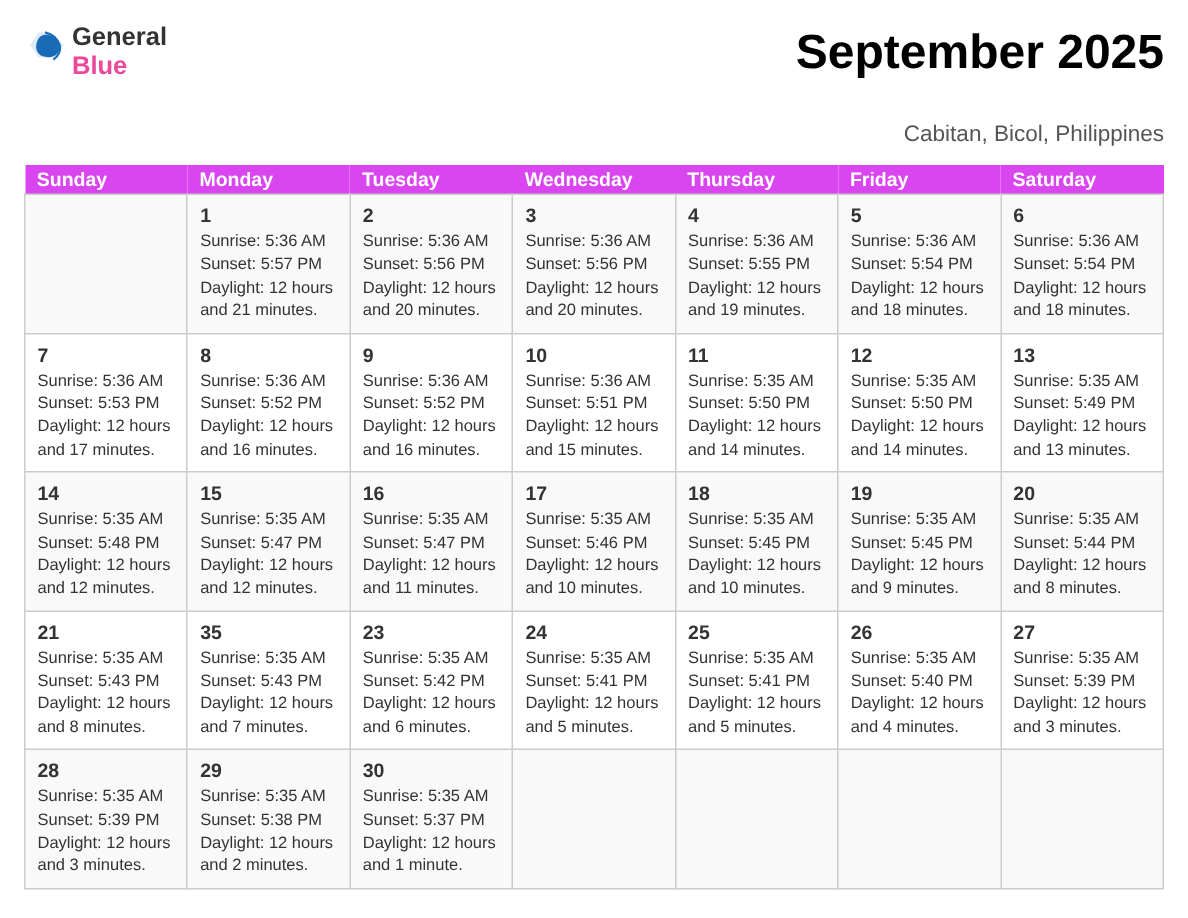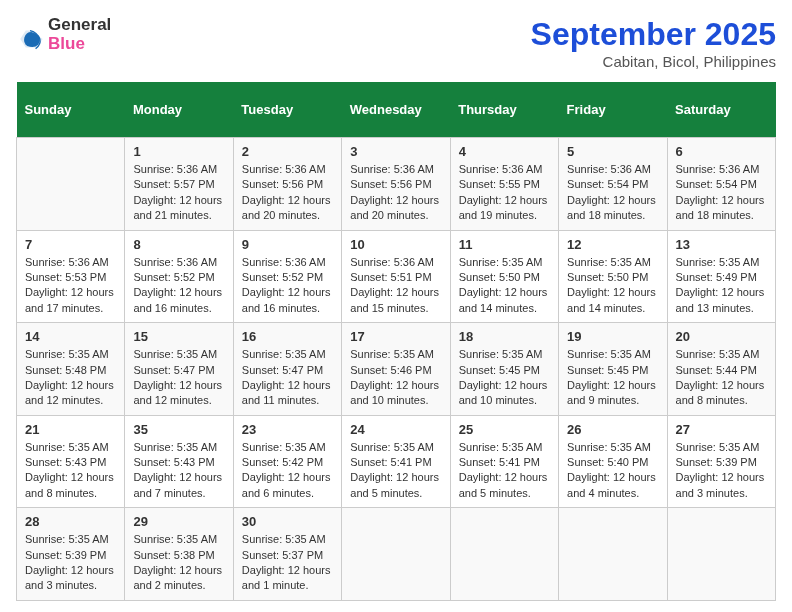--- a/index.html
+++ b/index.html
@@ -11,50 +11,51 @@
       padding: 16px;
     }
     .header {
       display: flex;
       justify-content: space-between;
       align-items: flex-start;
       margin-bottom: 12px;
     }
     .logo {
       display: flex;
-      align-items: flex-end;
+      align-items: flex-start;
       gap: 4px;
     }
     .logo-icon {
       width: 28px;
       height: 28px;
     }
     .title-block {
       text-align: right;
     }
     .title-block h1 {
       font-size: 32px;
       font-weight: bold;
-      color: #1d4ed8;
+      color: #000000;
     }
     .title-block h2 {
       font-size: 15px;
       font-weight: normal;
       color: #555;
+      margin-top: 28px;
     }
     table {
       width: 100%;
       border-collapse: collapse;
       font-size: 11px;
     }
     thead tr th {
-      background-color: #15803d;
+      background-color: #d946ef;
       color: #fff;
       text-align: left;
-      padding: 20px 8px;
+      padding: 2px 8px;
       font-size: 13px;
       font-weight: bold;
     }
     tbody tr td {
       border: 1px solid #ccc;
       vertical-align: top;
       padding: 6px 8px;
       min-height: 80px;
       width: 14.28%;
       color: #333;

